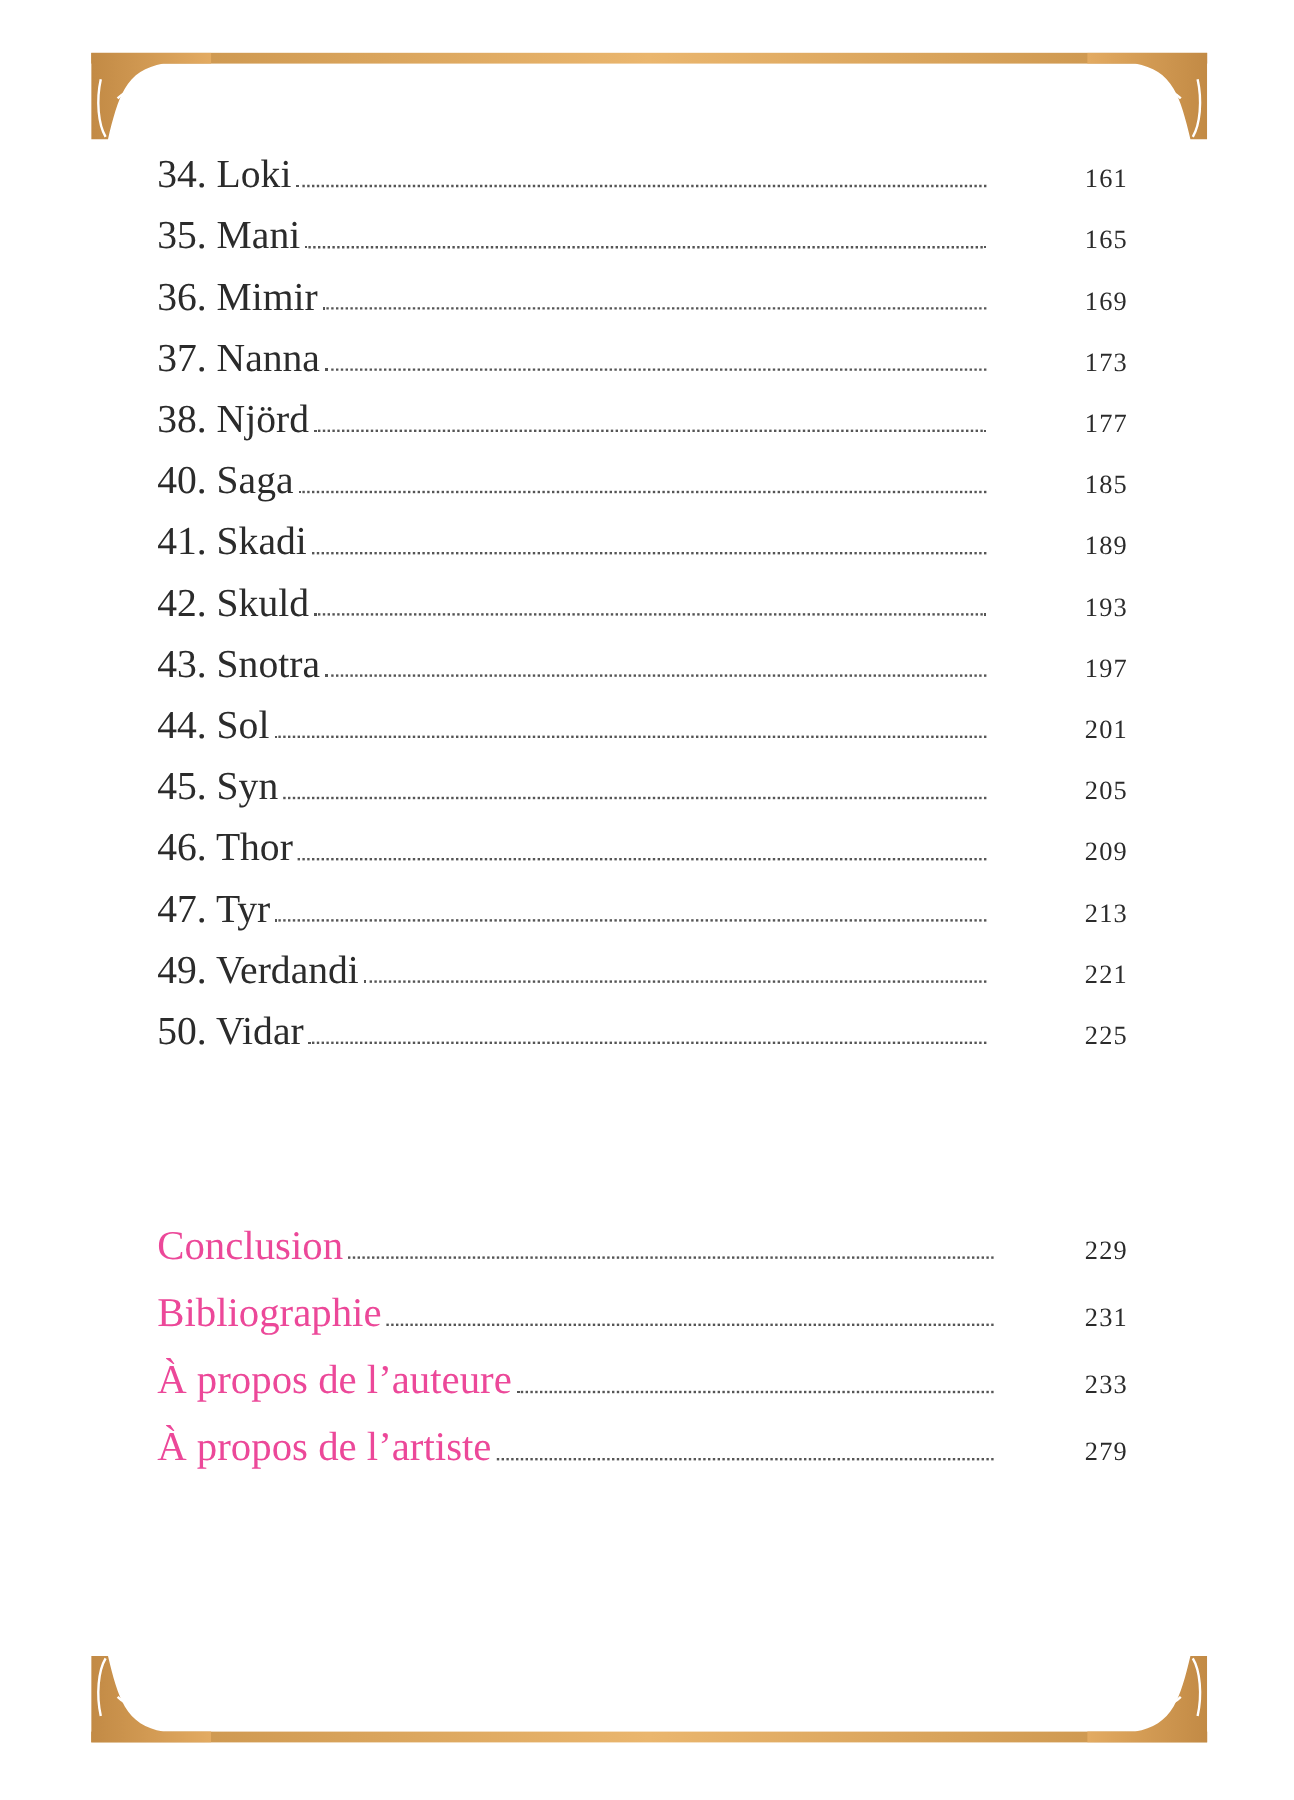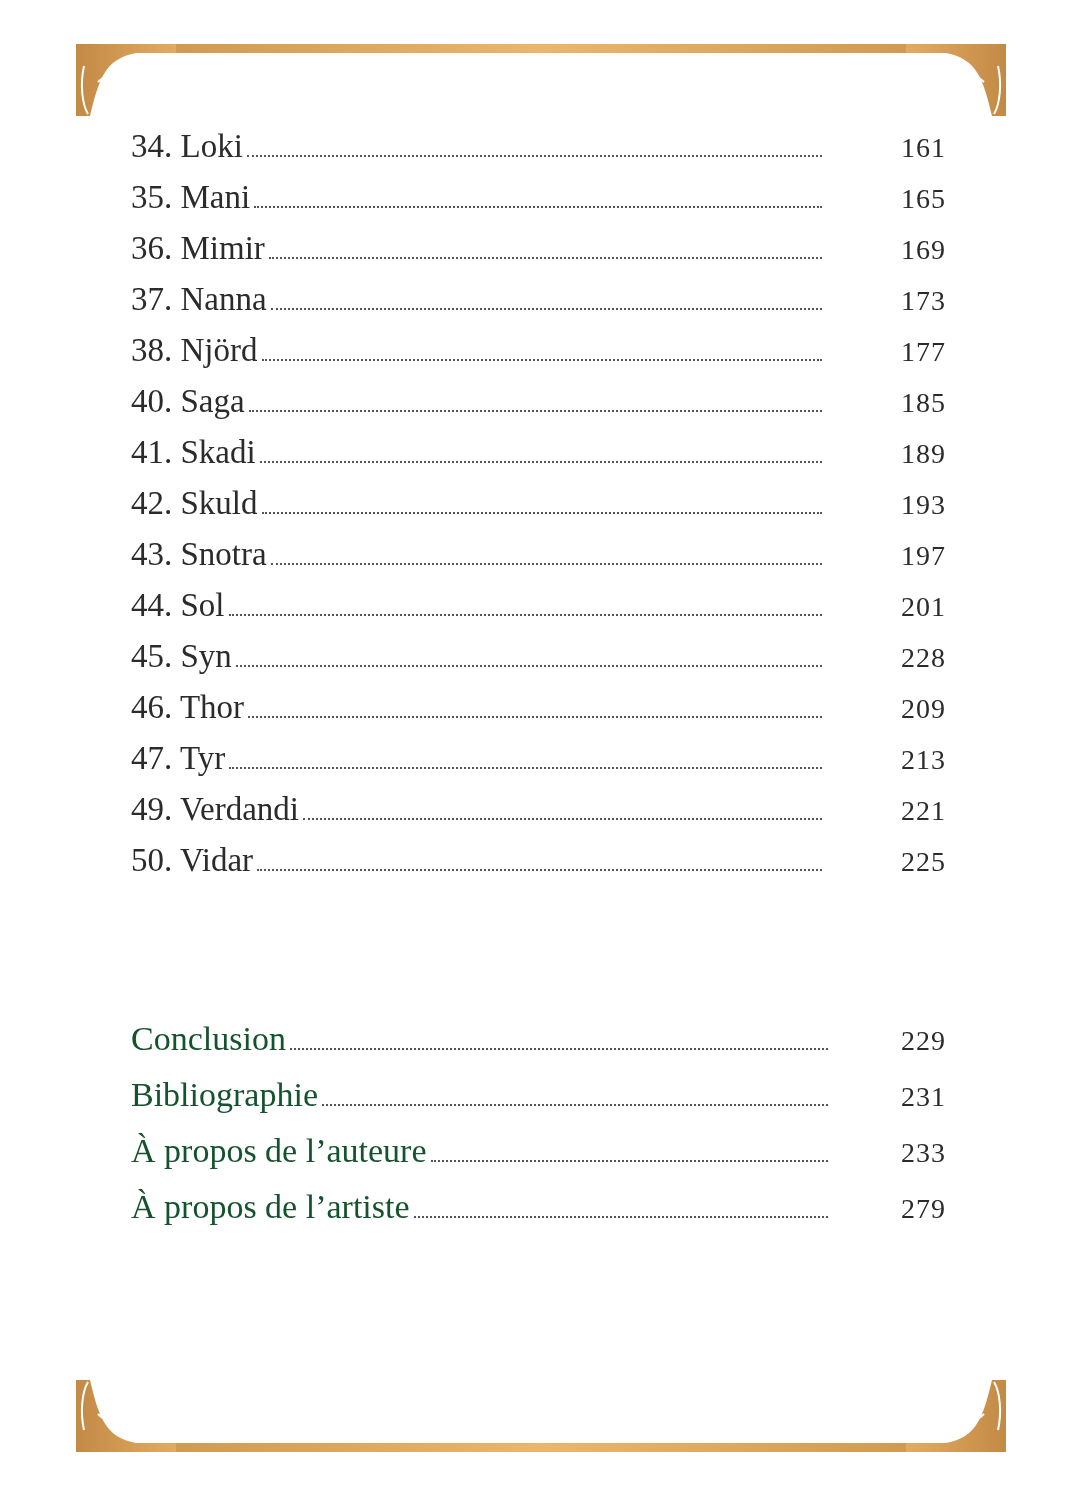--- a/index.html
+++ b/index.html
@@ -11,24 +11,24 @@
   .corner svg { width: 100%; height: 100%; display: block; }
   .corner.tl { left: 76px; top: 44px; }
   .corner.tr { left: 906px; top: 44px; transform: scaleX(-1); }
   .corner.bl { left: 76px; top: 1377px; transform: scaleY(-1); }
   .corner.br { left: 906px; top: 1377px; transform: scale(-1,-1); }
 
   .toc { position: absolute; left: 131px; top: 128px; width: 815px; }
   .row { display: flex; align-items: baseline; height: 51px; font-size: 33px; color: #2b2b2b; }
   .row .title { white-space: nowrap; padding-right: 4px; }
   .row .leader { flex: 1; border-bottom: 2px dotted #555; margin-bottom: 7px; margin-right: 32px; }
-  .row .page { width: 48px; text-align: right; font-size: 28px; letter-spacing: 1px; margin-left: 44px; }
+  .row .page { width: 48px; text-align: center; font-size: 22px; letter-spacing: 1px; margin-left: 44px; }
   .back { position: absolute; left: 131px; top: 1020px; width: 815px; }
   .back .row { height: 56px; }
-  .back .row .title { color: #14532d; font-size: 34px; }
+  .back .row .title { color: #ec4899; font-size: 34px; }
   .back .row .leader { margin-right: 26px; }
 </style>
 </head>
 <body>
 
 <div class="frame-bar top"></div>
 <div class="frame-bar bottom"></div>
 
 <div class="corner tl">
   <svg viewBox="0 0 100 75">
@@ -116,21 +116,21 @@
       <span class="page">197</span>
     </div>
     <div class="row">
       <span class="title">44. Sol</span>
       <span class="leader"></span>
       <span class="page">201</span>
     </div>
     <div class="row">
       <span class="title">45. Syn</span>
       <span class="leader"></span>
-      <span class="page">228</span>
+      <span class="page">205</span>
     </div>
     <div class="row">
       <span class="title">46. Thor</span>
       <span class="leader"></span>
       <span class="page">209</span>
     </div>
     <div class="row">
       <span class="title">47. Tyr</span>
       <span class="leader"></span>
       <span class="page">213</span>

